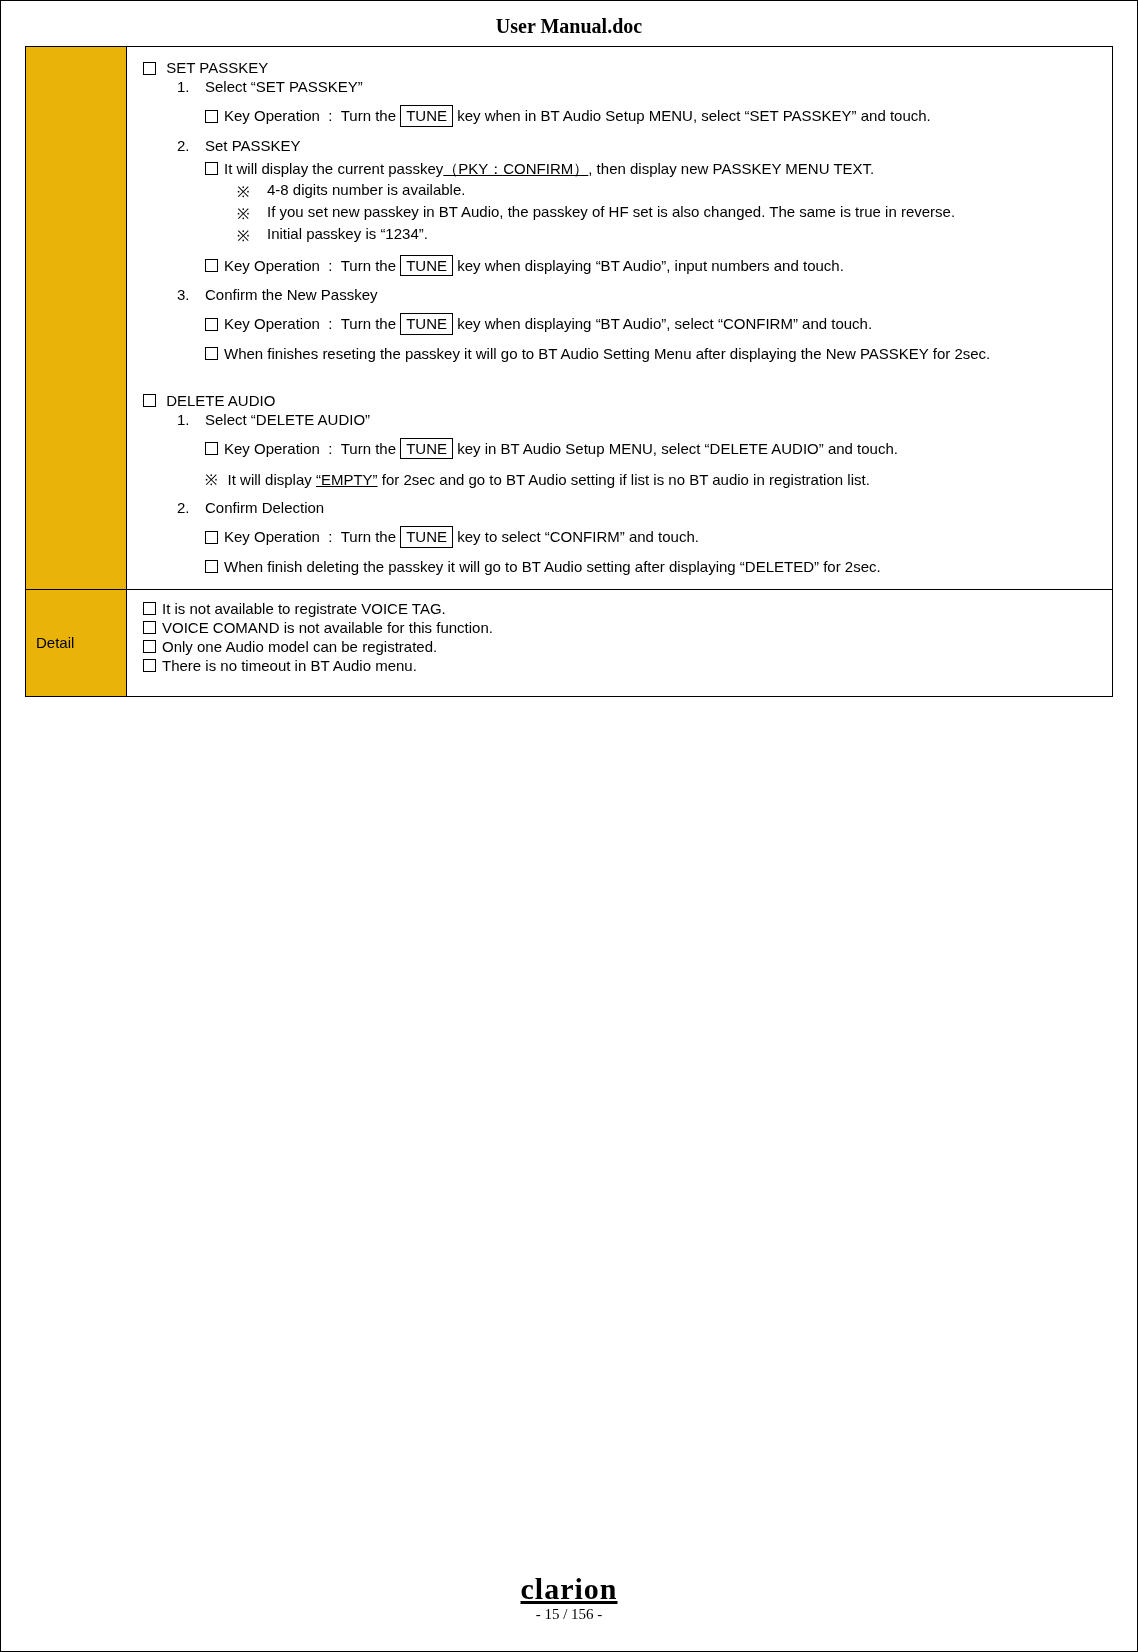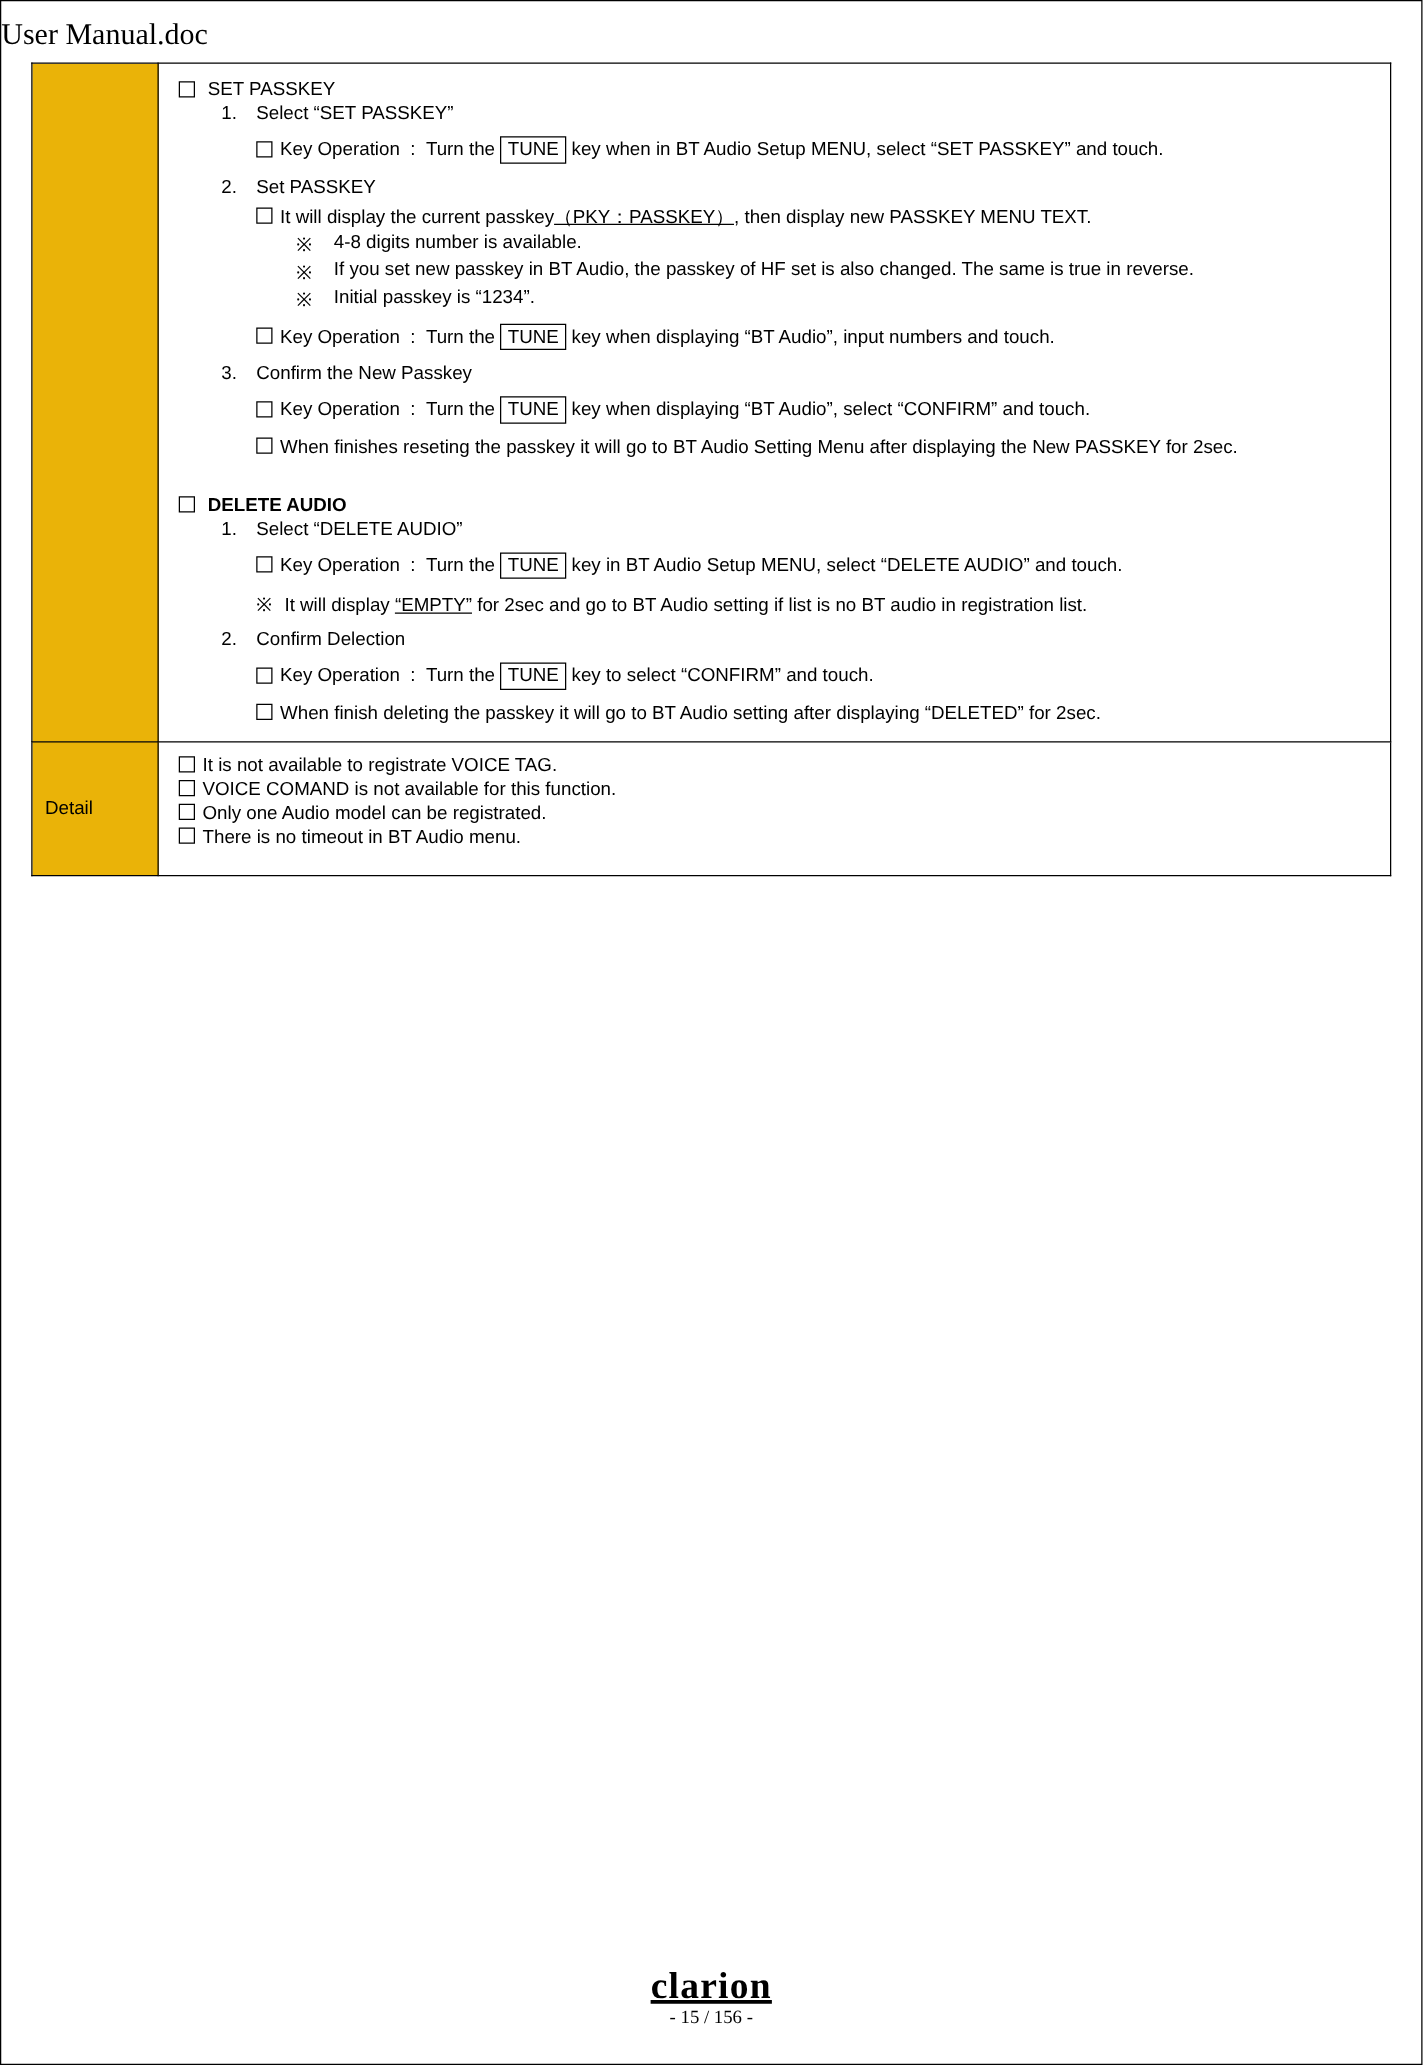--- a/index.html
+++ b/index.html
@@ -8,22 +8,23 @@
     font-size:15px;
     color:#000;
     background:#fff;
     width:1138px;
     height:1652px;
     box-sizing:border-box;
     border:1px solid #000;
     position:relative;
   }
   .page-title{
-    font-weight:normal;
-    font-size:24px;
+    text-align:center;
+    font-weight:bold;
+    font-size:20px;
     font-family:"Times New Roman",serif;
     padding:14px 0 8px;
   }
   .outer-table{
     border-collapse:collapse;
     margin:0 24px;
     width:calc(100% - 48px);
   }
   .outer-table td{
     border:1px solid #000;
@@ -125,21 +126,21 @@
         <span class="sq"></span><span>Key Operation&nbsp;&nbsp;:&nbsp;&nbsp;Turn the </span><span class="boxed">TUNE</span><span> key when in BT Audio Setup MENU, select “SET PASSKEY” and touch.</span>
       </div>
 
       <div class="numlist">
         <div class="row">
           <span class="num">2.</span>
           <span class="txt">Set PASSKEY</span>
         </div>
       </div>
       <div style="margin-left:68px;">
-        <span class="sq"></span><span>It will display the current passkey</span><span class="uline">（PKY：PASSKEY）</span><span>, then display new PASSKEY MENU TEXT.</span>
+        <span class="sq"></span><span>It will display the current passkey</span><span class="uline">（PKY：CONFIRM）</span><span>, then display new PASSKEY MENU TEXT.</span>
       </div>
       <div class="subnote">
             <span class="mark">※</span>
             <span class="body">4-8 digits number is available.</span>
           </div>
       <div class="subnote">
             <span class="mark">※</span>
             <span class="body just">If you set new passkey in BT Audio, the passkey of HF set is also changed. The same is true in reverse.</span>
           </div>
       <div class="subnote">
@@ -157,21 +158,21 @@
           <span class="txt">Confirm the New Passkey</span>
         </div>
       </div>
       <div class="keyline">
         <span class="sq"></span><span>Key Operation&nbsp;&nbsp;:&nbsp;&nbsp;Turn the </span><span class="boxed">TUNE</span><span> key when displaying “BT Audio”, select “CONFIRM” and touch.</span>
       </div>
       <div class="keyline" style="">
         <span class="sq"></span><span>When finishes reseting the passkey it will go to BT Audio Setting Menu after displaying the New PASSKEY for 2sec.</span>
       </div>
 
-      <div class="section-head" style="margin-top:30px;font-weight:bold;">
+      <div class="section-head" style="margin-top:30px;">
         <span class="sq"></span>
         <span>DELETE AUDIO</span>
       </div>
 
       <div class="numlist">
         <div class="row">
           <span class="num">1.</span>
           <span class="txt">Select “DELETE AUDIO”</span>
         </div>
       </div>

